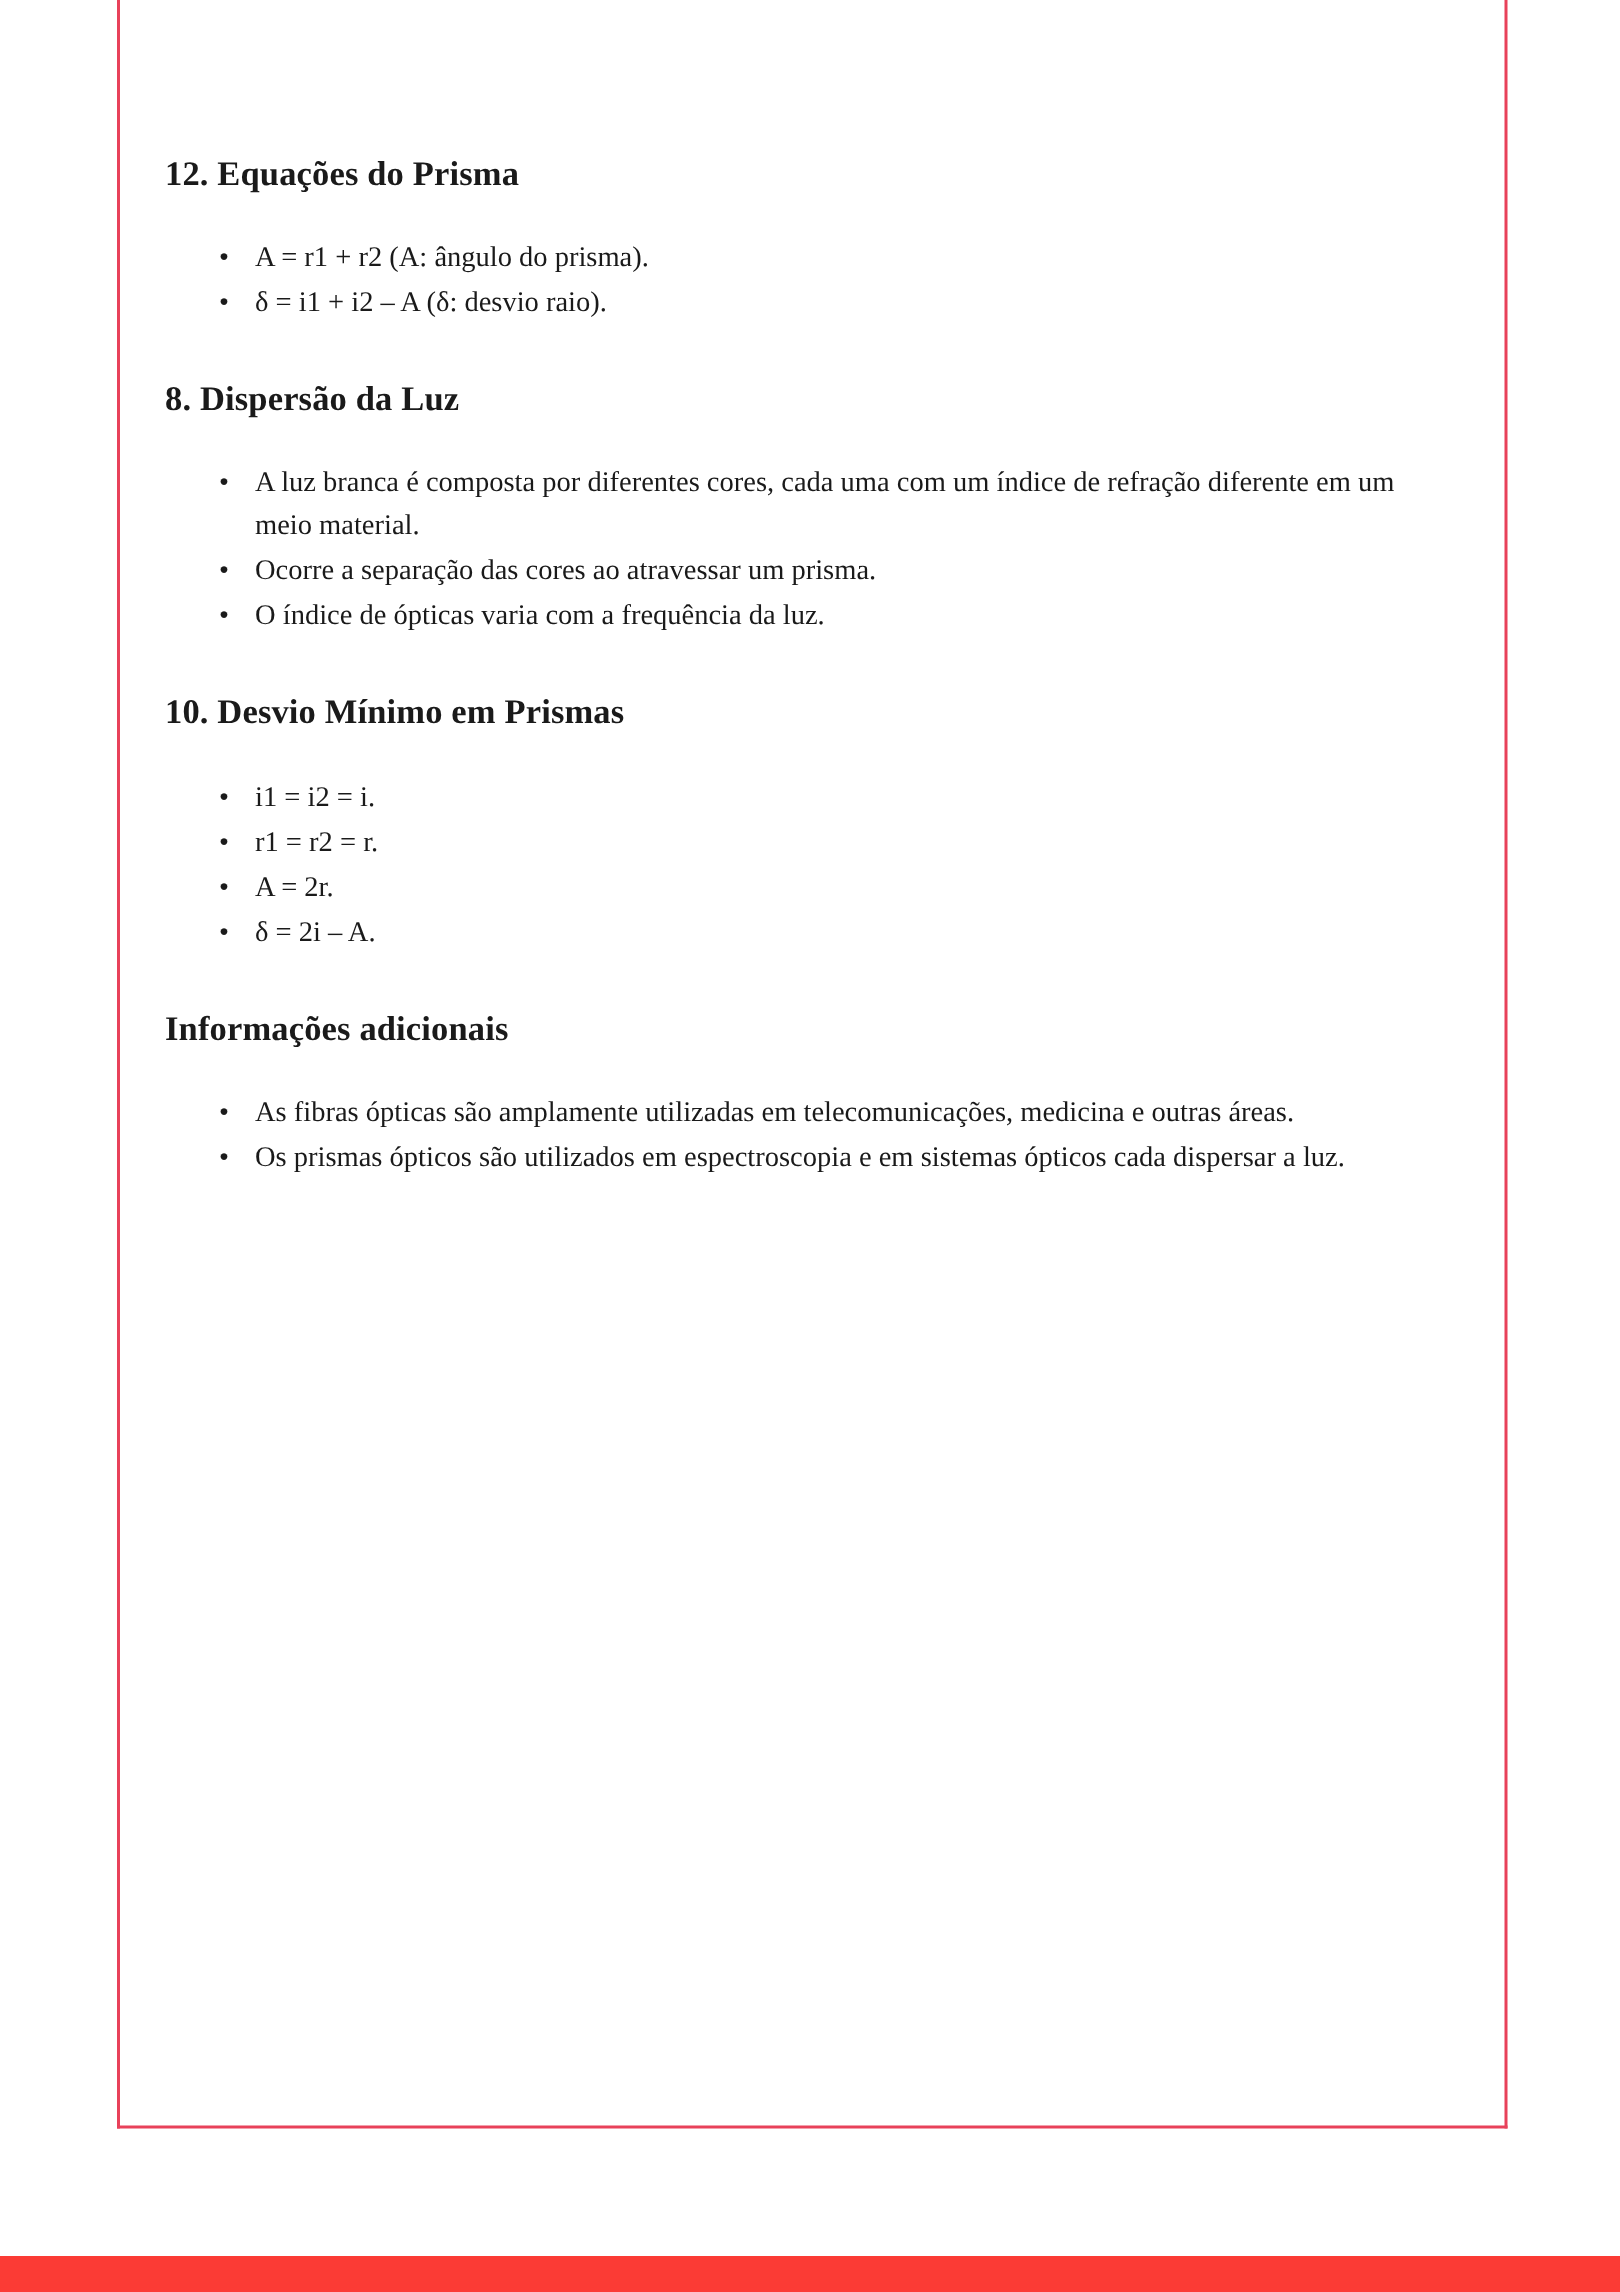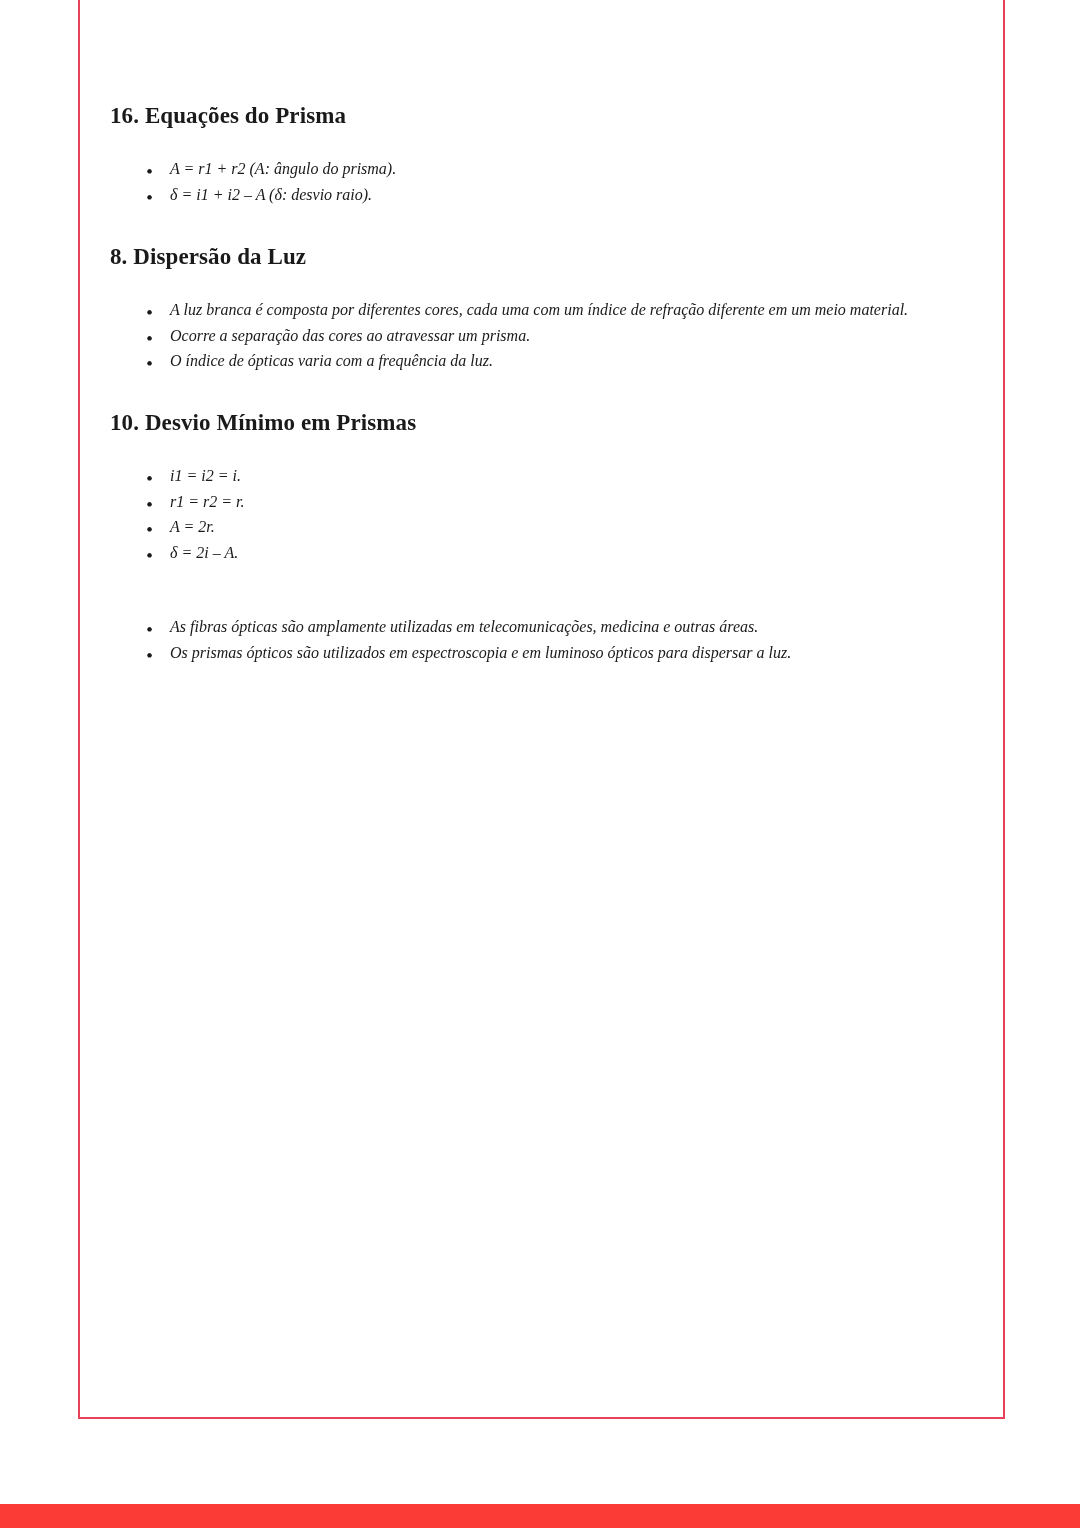--- a/index.html
+++ b/index.html
@@ -62,25 +62,24 @@
   }
 
   ul.bullets {
     list-style: none;
     margin: 0;
     padding: 0 0 0 36px;
   }
 
   ul.bullets li {
     position: relative;
-    font-size: 16px;
+    font-size: 19px;
     line-height: 1.53;
     margin-bottom: 1px;
     padding-left: 24px;
-    font-style: italic;
   }
 
   ul.bullets li::before {
     content: "\2022";
     position: absolute;
     left: 0;
     top: -1px;
     font-size: 19px;
     line-height: 1.72;
     color: #1a1a1a;
@@ -91,21 +90,21 @@
   }
 </style>
 </head>
 <body>
 
 <div id="page-frame"></div>
 
 <div id="content">
 
   <section class="section">
-    <h2 class="section-heading">16. Equações do Prisma</h2>
+    <h2 class="section-heading">12. Equações do Prisma</h2>
     <div class="gap-after-heading"></div>
     <ul class="bullets">
       <li>A = r1 + r2 (A: ângulo do prisma).</li>
       <li>δ = i1 + i2 – A (δ: desvio raio).</li>
     </ul>
   </section>
 
   <section class="section">
     <h2 class="section-heading">8. Dispersão da Luz</h2>
     <div class="gap-after-heading"></div>
@@ -121,22 +120,23 @@
     <div class="gap-after-heading"></div>
     <ul class="bullets">
       <li>i1 = i2 = i.</li>
       <li>r1 = r2 = r.</li>
       <li>A = 2r.</li>
       <li>δ = 2i – A.</li>
     </ul>
   </section>
 
   <section class="section">
+    <h2 class="section-heading">Informações adicionais</h2>
     <div class="gap-after-heading"></div>
     <ul class="bullets">
       <li>As fibras ópticas são amplamente utilizadas em telecomunicações, medicina e outras áreas.</li>
-      <li>Os prismas ópticos são utilizados em espectroscopia e em luminoso ópticos para dispersar a luz.</li>
+      <li>Os prismas ópticos são utilizados em espectroscopia e em sistemas ópticos cada dispersar a luz.</li>
     </ul>
   </section>
 
 </div>
 
 <div id="bottom-bar"></div>
 
 </body></html>

